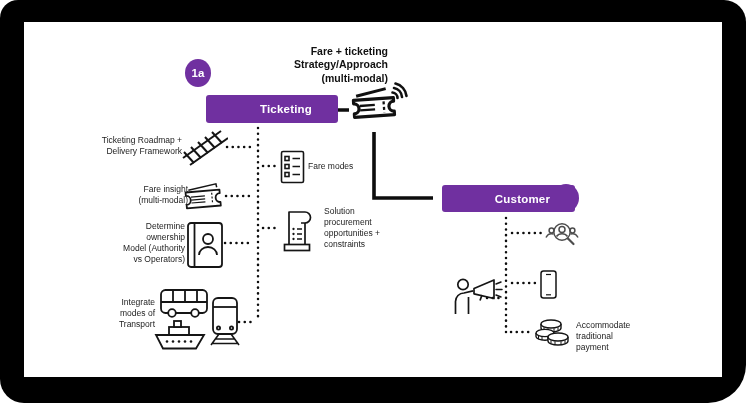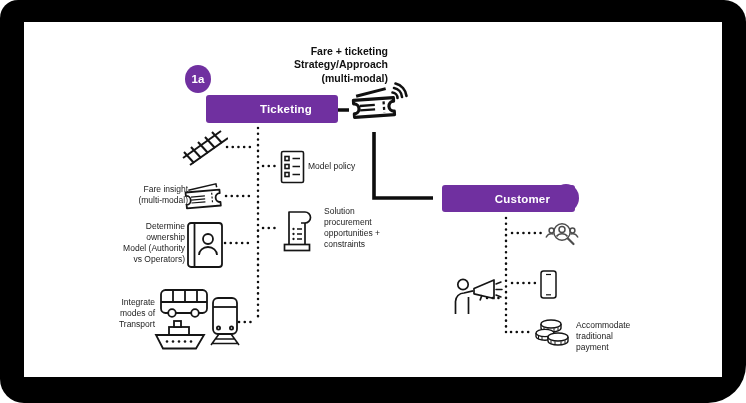--- a/index.html
+++ b/index.html
@@ -44,21 +44,21 @@
         <path d="M511,332 H532"></path>
         <path d="M487,298 H501"></path>
       </g>
     </g>
   </svg>
 
   <div class="abs ptitle" style="left:254px;top:45px;width:134px">Fare + ticketing
 Strategy/Approach
 (multi-modal)</div>
 
-  <div class="abs badge" style="left:185px;top:65px;width:26px;height:28px">1a</div>
+  <div class="abs badge" style="left:185px;top:59px;width:26px;height:28px">1a</div>
   <div class="abs badge" style="left:553px;top:184px;width:26px;height:28px">1b</div>
 
   <div class="abs pbox" style="left:206px;top:95px;width:104px;height:28px">Ticketing</div>
   <div class="abs pbox" style="left:442px;top:185px;width:105px;height:27px">Customer</div>
 
   <div class="abs" style="left:346px;top:82px">
     <svg width="62" height="44" viewBox="0 0 62 44">
       <g transform="rotate(-4 28 26)" stroke="#111" fill="none">
         <path d="M11,13 L41,7.5" stroke-width="3"></path>
         <path d="M8,17 L48,17 L48,20.5 A5,5 0 0 0 48,30.5 L48,34 L8,34 L8,30.5 A5,5 0 0 0 8,20.5 Z" stroke-width="3.2" stroke-linejoin="round"></path>
@@ -66,29 +66,31 @@
         <path d="M38,20 V31.5" stroke-width="2.3" stroke-dasharray="3 2.6"></path>
       </g>
       <g stroke="#111" fill="none" stroke-linecap="round" stroke-width="2.6">
         <path d="M46.5,10.5 A5.5,5.5 0 0 1 51.5,16"></path>
         <path d="M48,6 A10,10 0 0 1 56,15"></path>
         <path d="M49.5,1.5 A14.5,14.5 0 0 1 60.5,14"></path>
       </g>
     </svg>
   </div>
 
+  <div class="abs label right" style="left:80px;top:135px;width:102px">Ticketing Roadmap +
+Delivery Framework</div>
   <div class="abs" style="left:182px;top:130px">
     <svg width="46" height="36" viewBox="0 0 46 36" stroke="#151515" fill="none" stroke-width="2">
       <path d="M1,28 L39,1"></path>
       <path d="M8,35 L46,8"></path>
       <path d="M2,22 L12,33 M9,17 L19,28 M16,12 L26,23 M23,7 L33,18 M30,2 L40,13"></path>
     </svg>
   </div>
 
-  <div class="abs label" style="left:308px;top:161px;width:60px">Model policy</div>
+  <div class="abs label" style="left:308px;top:161px;width:60px">Fare modes</div>
   <div class="abs" style="left:280px;top:150px">
     <svg width="25" height="34" viewBox="0 0 25 34" stroke="#151515" fill="none" stroke-width="1.6">
       <rect x="1.5" y="1.5" width="22" height="31" rx="1.5"></rect>
       <rect x="5" y="6.5" width="4" height="4"></rect>
       <rect x="5" y="14.5" width="4" height="4"></rect>
       <rect x="5" y="22.5" width="4" height="4"></rect>
       <path d="M12.5,8.5 H20 M12.5,16.5 H20 M12.5,24.5 H20"></path>
     </svg>
   </div>
 

